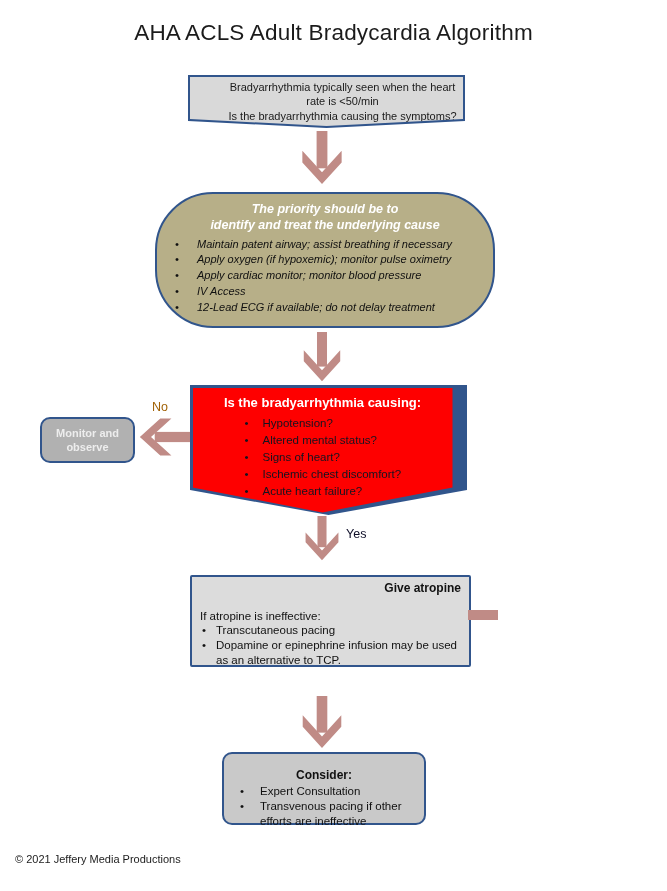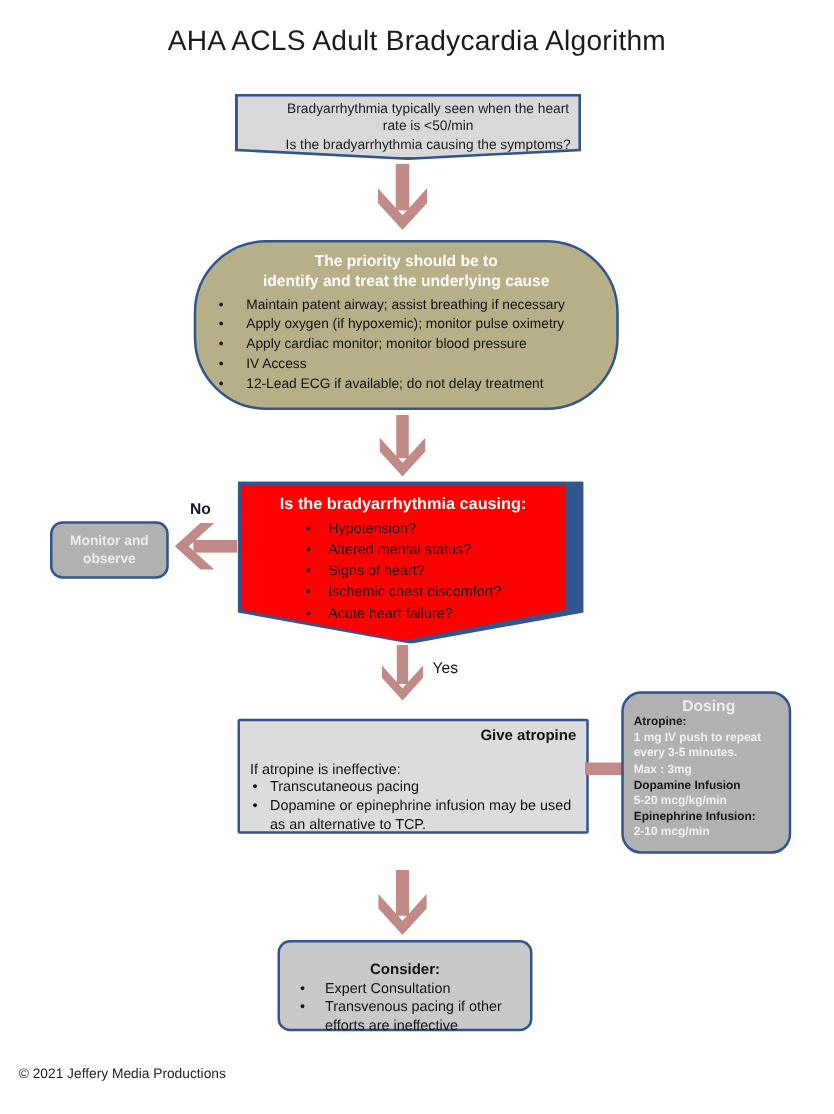--- a/index.html
+++ b/index.html
@@ -29,21 +29,21 @@
   .chev-inner{position:absolute;}
   .chev7{clip-path:polygon(0 0,100% 0,100% calc(100% - 7px),50% 100%,0 calc(100% - 7px));}
   .chev25{clip-path:polygon(0 0,100% 0,100% calc(100% - 25px),50% 100%,0 calc(100% - 25px));}
 
   .start-box-outer{left:188px;top:75px;width:277px;height:53px;}
   .start-box-inner{left:2px;top:2px;width:273px;height:49px;background:var(--c-start);}
   .start-text{padding-top:3px;font-size:11px;line-height:1.3;color:#1a1a1a;text-align:center;padding-left:32px;}
 
   .priority-box{
     left:155px;top:192px;width:340px;height:136px;box-sizing:border-box;
-    background:var(--c-priority);border:2.5px solid var(--c-border);border-radius:58px;
+    background:var(--c-priority);border:2.5px solid var(--c-border);border-radius:58px;font-style:italic;
   }
   .priority-title{margin-top:7px;text-align:center;color:#ffffff;font-weight:bold;font-size:12.5px;line-height:1.3;}
   .priority-bullets{margin-top:3px;padding:0 14px 0 18px;}
   .priority-bullets .brow{font-size:11px;line-height:1.45;color:#101010;}
 
   .decision-box-outer{left:190px;top:385px;width:265px;height:130px;padding-left:12px;}
   .decision-box-inner{left:2.5px;top:2.5px;width:260px;height:125px;background:var(--c-decision);}
   .decision-title{margin-top:7px;text-align:center;color:#ffffff;font-weight:bold;font-size:13px;}
   .decision-bullets{margin-top:5px;padding-left:52px;}
   .decision-bullets .brow{font-size:11.5px;line-height:1.48;color:#141420;}
@@ -86,21 +86,21 @@
 
   .brow{display:flex;}
   .bdot{flex:0 0 auto;width:8px;}
   .priority-bullets .bdot{margin-right:14px;}
   .decision-bullets .bdot{margin-right:10px;}
   .atropine-bullets .bdot{margin-right:6px;}
   .consider-bullets .bdot{margin-right:12px;}
   .btxt{flex:1 1 auto;}
 
   .arrow{color:var(--c-arrow);}
-  .lbl-no{left:152px;top:400px;font-size:12.5px;font-weight:bold;color:#0f172a;}
+  .lbl-no{left:152px;top:400px;font-size:12.5px;font-weight:normal;color:#a16207;}
   .lbl-yes{left:346px;top:527px;font-size:12.5px;color:#10102a;}
   .connector{left:468px;top:610px;width:30px;height:10px;background:var(--c-arrow);}
 
   .footer{left:15px;top:853px;font-size:11px;color:#1c1c1c;}
 </style>
 </head>
 <body>
 
 <div id="canvas">
 
@@ -209,31 +209,20 @@
         </div>
       <div class="brow">
           <span class="bdot">•</span>
           <span class="btxt">Dopamine or epinephrine infusion may be used as an alternative to TCP.</span>
         </div>
     </div>
   </div>
 
   <div class="abs connector"></div>
 
-  <div class="abs dosing-box">
-    <div class="dosing-title">Dosing</div>
-    <div class="dosing-line dark">Atropine:</div>
-    <div class="dosing-line light">1 mg IV push to repeat</div>
-    <div class="dosing-line light">every 3-5 minutes.</div>
-    <div class="dosing-line light">Max : 3mg</div>
-    <div class="dosing-line dark">Dopamine Infusion</div>
-    <div class="dosing-line light">5-20 mcg/kg/min</div>
-    <div class="dosing-line dark">Epinephrine Infusion:</div>
-    <div class="dosing-line light">2-10 mcg/min</div>
-  </div>
 
   <svg class="abs arrow" style="left:300px;top:696px;" width="44" height="54" viewBox="0 0 44 56">
     <rect x="16.5" y="0" width="11" height="38" fill="currentColor"></rect>
     <polygon points="2,32 22,54 42,32 42,20 22,42 2,20" fill="currentColor"></polygon>
   </svg>
 
   <div class="abs consider-box">
     <div class="consider-title">Consider:</div>
     <div class="consider-bullets">
       <div class="brow">

